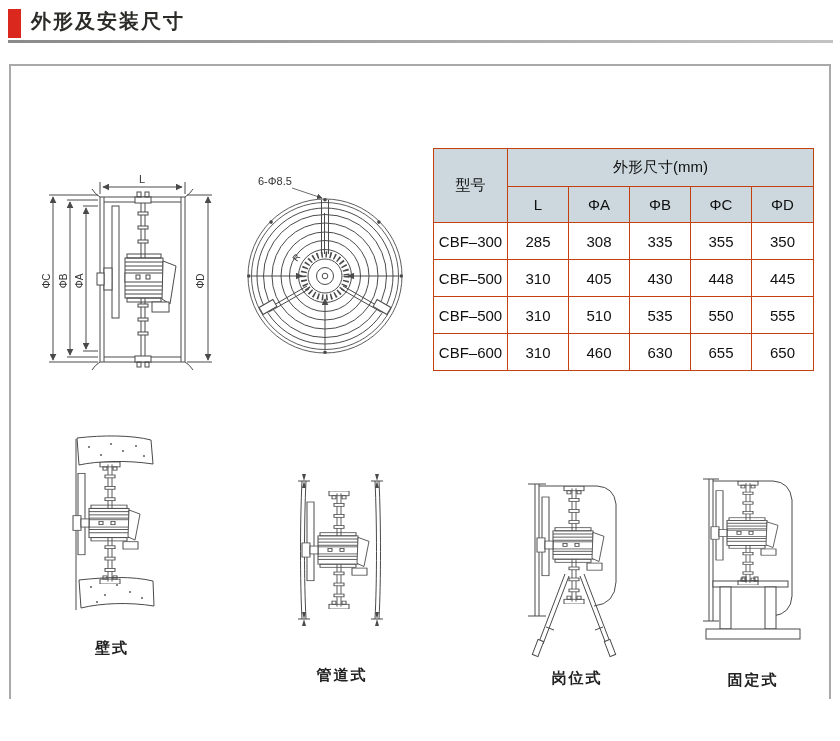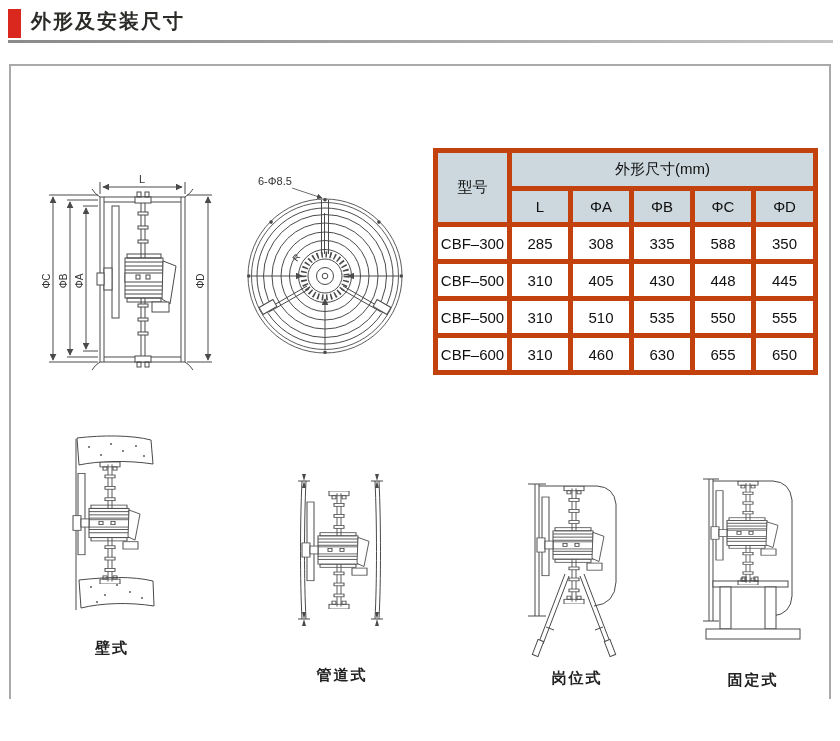--- a/index.html
+++ b/index.html
@@ -9,21 +9,21 @@
   .page-title{position:absolute;left:31px;top:8px;margin:0;font-size:20px;font-weight:bold;
               color:#2b2b28;letter-spacing:2px;}
   .title-rule{position:absolute;left:8px;top:40px;width:825px;height:3px;
               background:linear-gradient(to right,#8a8a8a,#c3c3c3);}
   .content-box{position:absolute;left:9px;top:64px;width:818px;height:654px;
                border:2px solid #a9a9a9;background:#fff;}
   .abs{position:absolute;}
   
   .dim-table{position:absolute;left:422px;top:82px;width:380px;border-collapse:collapse;
              table-layout:fixed;font-size:15px;color:#101010;}
-  .dim-table th,.dim-table td{border:5px solid #c2410c;text-align:center;padding:0;
+  .dim-table th,.dim-table td{border:1px solid #c2410c;text-align:center;padding:0;
              font-weight:normal;background:#fff;}
   .dim-table thead th{background:#ccd8de;}
   .dim-table .r1{height:38px;} .dim-table .r2{height:36px;} .dim-table .rd{height:37px;}
   
   .fig{position:absolute;width:150px;height:228px;}
   .fig svg{display:block;}
   .fig .cap{margin-top:5px;text-align:center;font-size:15px;font-weight:600;
             letter-spacing:2px;color:#222;}
   svg .ln{stroke:#4a4a4a;fill:none;stroke-width:1;}
   svg text{fill:#333;font-family:"Liberation Sans","DejaVu Sans",sans-serif;}
@@ -195,21 +195,21 @@
           <th>ΦC</th>
           <th>ΦD</th>
         </tr>
       </thead>
       <tbody>
         <tr class="rd">
           <td>CBF–300</td>
           <td>285</td>
           <td>308</td>
           <td>335</td>
-          <td>588</td>
+          <td>355</td>
           <td>350</td>
         </tr>
         <tr class="rd">
           <td>CBF–500</td>
           <td>310</td>
           <td>405</td>
           <td>430</td>
           <td>448</td>
           <td>445</td>
         </tr>

